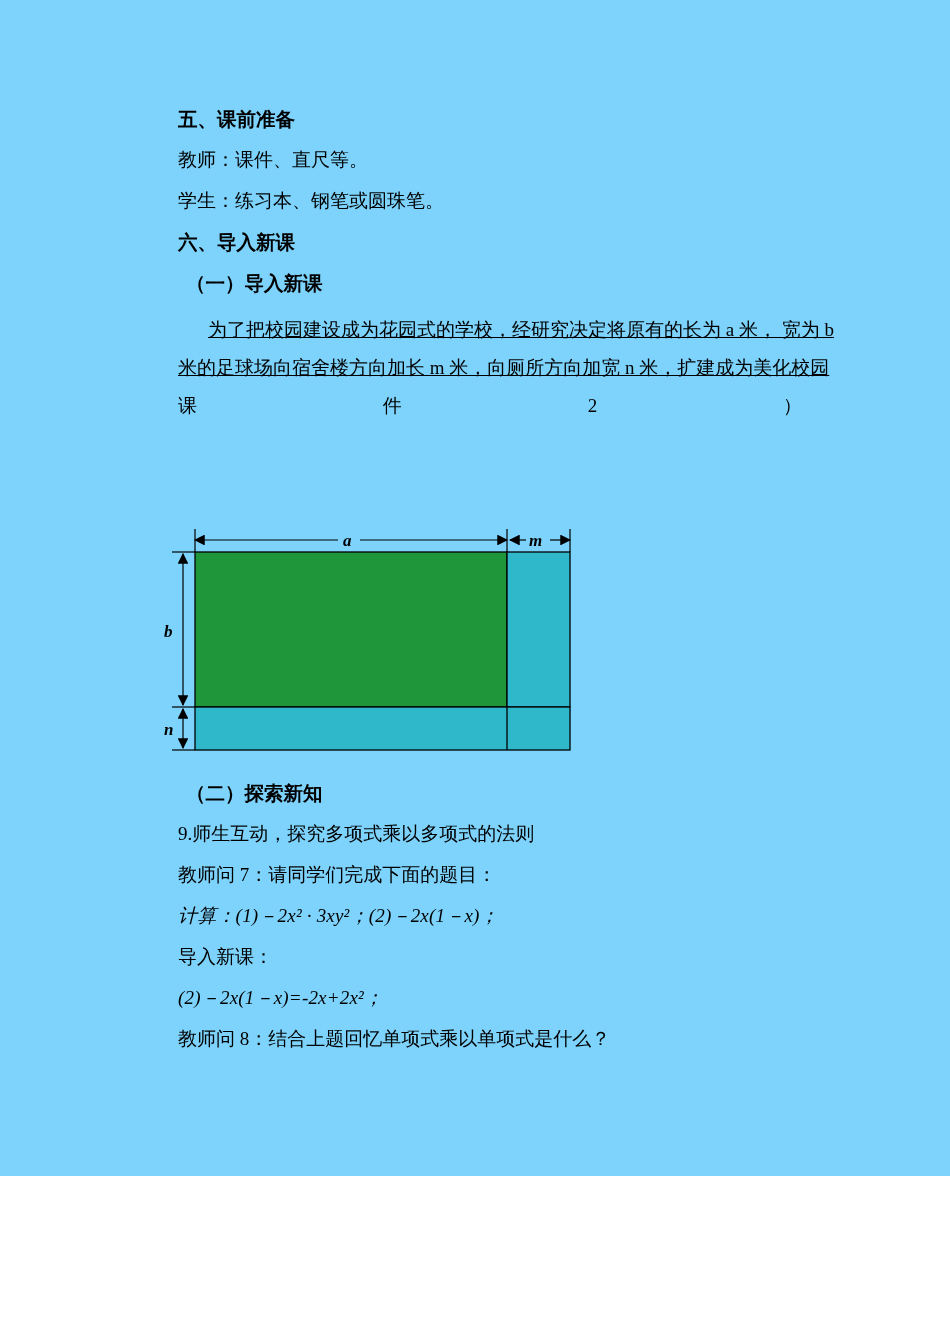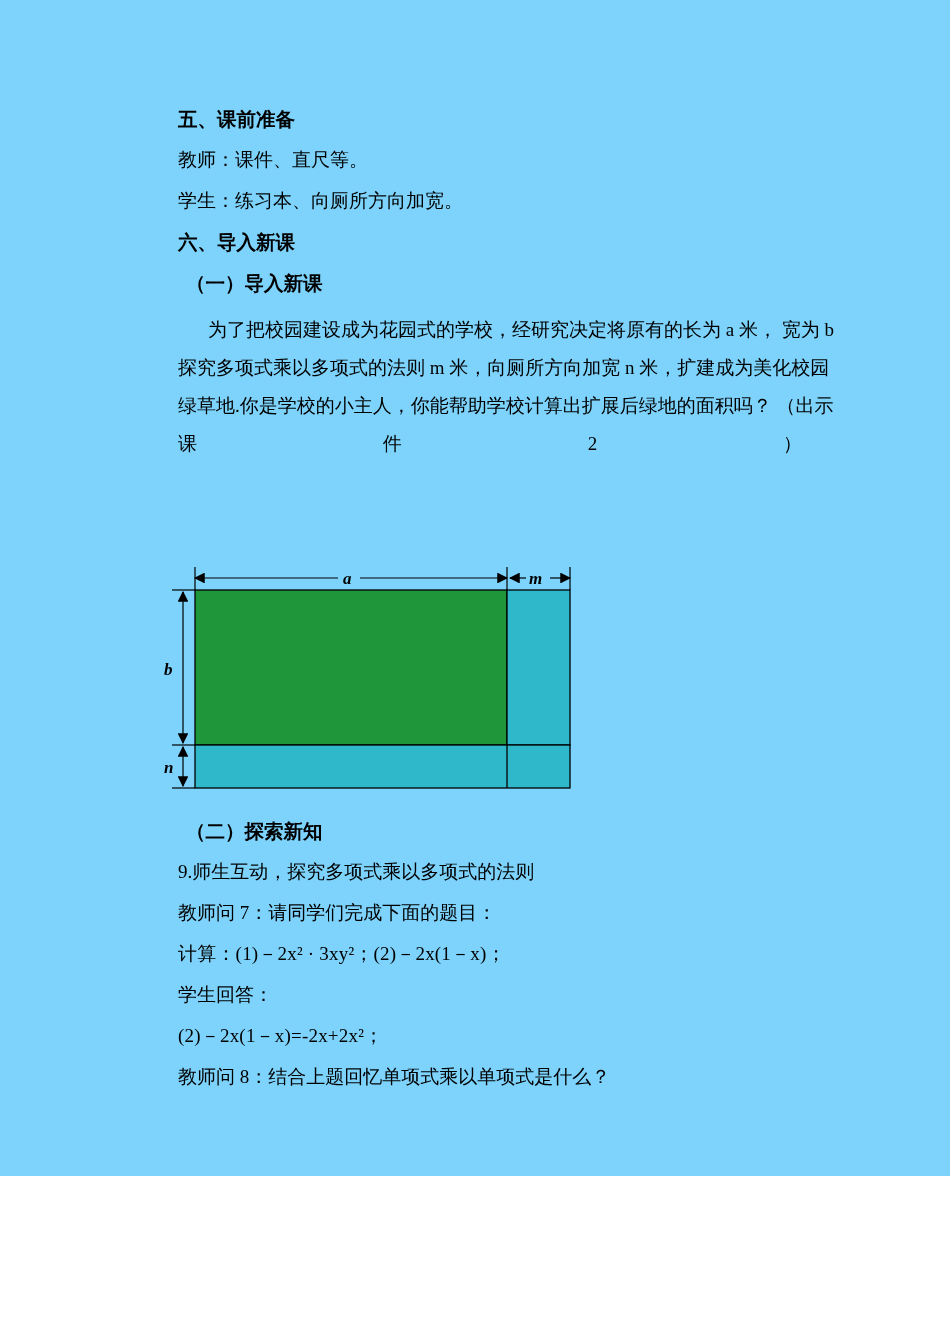--- a/index.html
+++ b/index.html
@@ -28,56 +28,56 @@
     margin: 0 0 15px 0;
   }
   .h-indent { padding-left: 8px; }
   .line {
     line-height: 26px;
     margin: 0 0 15px 0;
   }
   .para-line {
     line-height: 38px;
     white-space: nowrap;
+    text-decoration: underline;
   }
   .para-line.first { text-indent: 30px; }
   .spread-line {
     display: flex;
     justify-content: space-between;
     line-height: 38px;
   }
   .diagram-wrap {
     margin: 100px 0 20px -18px;
     width: 420px;
     height: 235px;
   }
   .dim-label {
     font-family: "Liberation Serif", "DejaVu Serif", serif;
     font-style: italic;
     font-weight: 700;
     font-size: 17px;
   }
-  .math { letter-spacing: 0.2px; }
+  .math { letter-spacing: 0.2px; font-style: italic; }
 </style>
 </head>
 <body>
 
 <div class="page">
   <div class="content">
 
     <div class="heading">五、课前准备</div>
     <div class="line">教师：课件、直尺等。</div>
-    <div class="line">学生：练习本、向厕所方向加宽。</div>
+    <div class="line">学生：练习本、钢笔或圆珠笔。</div>
     <div class="heading">六、导入新课</div>
     <div class="heading h-indent">（一）导入新课</div>
 
     <div class="paragraph">
       <div class="para-line first">为了把校园建设成为花园式的学校，经研究决定将原有的长为 a 米， 宽为 b</div>
-      <div class="para-line">探究多项式乘以多项式的法则 m 米，向厕所方向加宽 n 米，扩建成为美化校园</div>
-      <div class="para-line">绿草地.你是学校的小主人，你能帮助学校计算出扩展后绿地的面积吗？ （出示</div>
+      <div class="para-line">米的足球场向宿舍楼方向加长 m 米，向厕所方向加宽 n 米，扩建成为美化校园</div>
       <div class="spread-line">
         <span>课</span>
         <span>件</span>
         <span>2</span>
         <span>）</span>
       </div>
     </div>
 
     <div class="diagram-wrap">
       <svg width="420" height="235" viewBox="0 0 420 235">
@@ -115,19 +115,19 @@
         <text x="4" y="210" class="dim-label">n</text>
       </svg>
     </div>
 
     <div class="heading h-indent">（二）探索新知</div>
 
     <div class="explore">
       <div class="line">9.师生互动，探究多项式乘以多项式的法则</div>
       <div class="line">教师问 7：请同学们完成下面的题目：</div>
       <div class="line math">计算：(1)－2x² · 3xy²；(2)－2x(1－x)；</div>
-      <div class="line">学生回答：</div>
+      <div class="line">导入新课：</div>
       <div class="line math">(2)－2x(1－x)=-2x+2x²；</div>
       <div class="line">教师问 8：结合上题回忆单项式乘以单项式是什么？</div>
     </div>
 
   </div>
 </div>
 
 </body></html>

